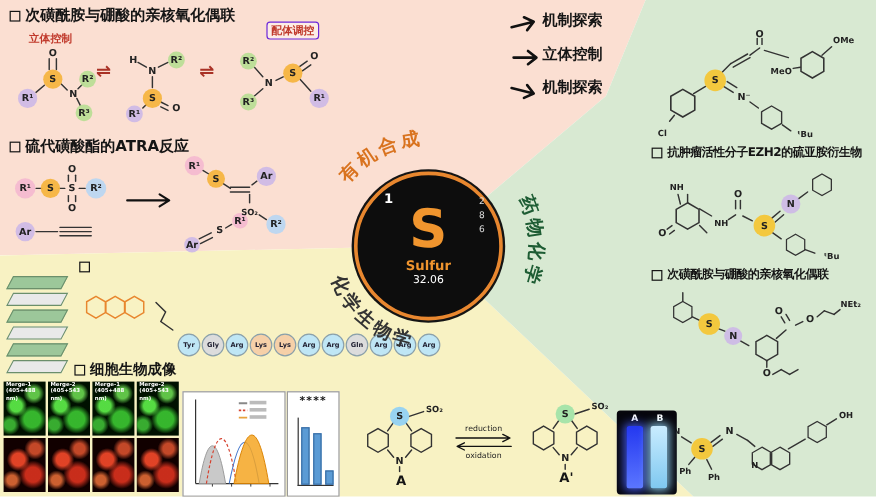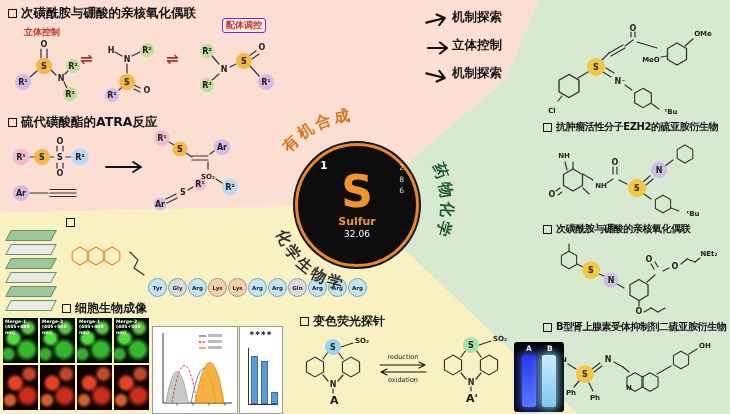--- a/index.html
+++ b/index.html
@@ -360,24 +360,20 @@
 
   <div class="bar-chart">
     <div class="sig">****</div>
     <div class="bar-bars" id="bar-bars">
         <div class="bar" style="height: 83%;"></div>
         <div class="bar" style="height: 73%;"></div>
         <div class="bar" style="height: 17%;"></div>
       </div>
   </div>
 
-  <div class="t t2" style="left:300px;top:313px">
-    <span class="bullet"></span>
-    <span>变色荧光探针</span>
-  </div>
 
   <svg class="mol" style="left:298px;top:332px" width="74" height="62" viewBox="0 0 74 62">
     <use href="#hexp" class="ring" transform="translate(17,35) scale(0.9)"></use>
     <use href="#hexp" class="ring" transform="translate(53,35) scale(0.9)"></use>
     <line class="b" x1="25" y1="27" x2="30" y2="20"></line>
       <line class="b" x1="45" y1="27" x2="40" y2="20"></line>
     <line class="b" x1="25" y1="43" x2="30" y2="49"></line>
       <line class="b" x1="45" y1="43" x2="40" y2="49"></line>
     <line class="b" x1="43" y1="15" x2="55" y2="11"></line>
     <line class="b" x1="35" y1="57" x2="35" y2="61"></line>
@@ -507,24 +503,20 @@
     <circle class="hl hl-ye" cx="44" cy="32" r="9"></circle>
     <circle class="hl hl-la" cx="64" cy="42" r="7.5"></circle>
     <text class="at" x="44" y="32">S</text>
     <text class="at" x="64" y="42">N</text>
     <text class="at" x="102" y="21">O</text>
     <text class="at" x="128" y="28">O</text>
     <text class="at ats" x="162" y="16">NEt₂</text>
     <text class="at" x="92" y="73">O</text>
   </svg>
 
-  <div class="t t3" style="left:543px;top:320px">
-    <span class="bullet"></span>
-    <span>B型肾上腺素受体抑制剂二硫亚胺衍生物</span>
-  </div>
   <svg class="mol" style="left:547px;top:336px" width="183" height="76" viewBox="0 0 183 76">
     <line class="b" x1="21" y1="28" x2="29" y2="33"></line>
     <line class="b" x1="45" y1="33" x2="53" y2="27"></line>
       <line class="b" x1="47" y1="36" x2="55" y2="30"></line>
     <line class="b" x1="32" y1="45" x2="27" y2="51"></line>
     <line class="b" x1="42" y1="47" x2="46" y2="55"></line>
     <line class="b" x1="67" y1="26" x2="76" y2="31"></line>
     <line class="b" x1="76" y1="31" x2="82" y2="36"></line>
     <use href="#hexp" class="ring" transform="translate(88,46) scale(0.85)"></use>
     <use href="#hexp" class="ring" transform="translate(103,46) scale(0.85)"></use>

